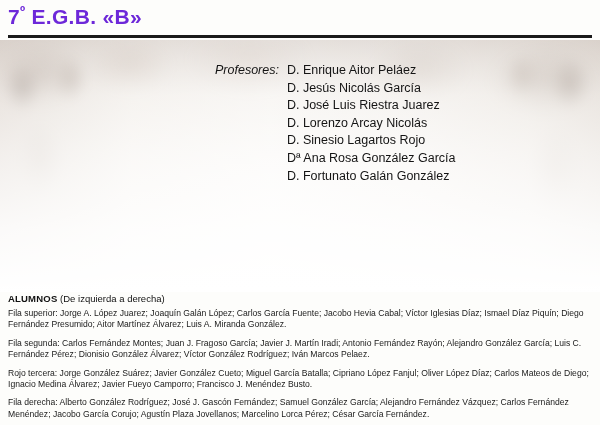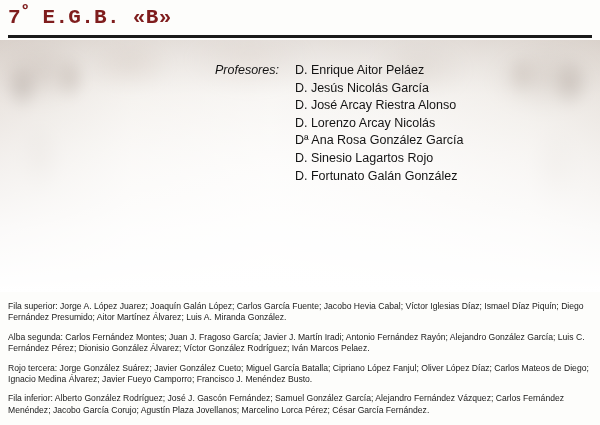--- a/index.html
+++ b/index.html
@@ -24,24 +24,24 @@
   
   .title-block {
     position: absolute;
     left: 8px;
     top: 4px;
     width: 584px;
   }
   .title {
     font-size: 21px;
     font-weight: bold;
-    color: #7f1d1d;
+    color: #6d28d9;
     letter-spacing: 0.3px;
     line-height: 1.1;
-    font-family: Liberation Mono, monospace;
+    font-family: Liberation Sans, sans-serif;
   }
   .title .sup {
     font-size: 14px;
     vertical-align: super;
   }
   .title-rule {
     position: absolute;
     left: 8px;
     top: 35px;
     width: 584px;
@@ -113,21 +113,21 @@
     position: absolute;
     left: 215px;
     top: 62px;
     display: flex;
     align-items: flex-start;
   }
   .teachers-label {
     font-style: italic;
     font-size: 12.5px;
     color: #141414;
-    padding-right: 16px;
+    padding-right: 8px;
     white-space: nowrap;
     line-height: 17.6px;
   }
   .teachers-list {
     list-style: none;
     margin: 0;
     padding: 0;
   }
   .teachers-list li {
     font-size: 12.5px;
@@ -149,21 +149,21 @@
     margin-bottom: 4px;
   }
   .alumnos-heading .strong {
     font-weight: bold;
     letter-spacing: 0.2px;
   }
   .row-para {
     font-size: 8.6px;
     line-height: 11.4px;
     color: #1a1a1a;
-    margin: 8px 0 7px 0;
+    margin: 2px 0 7px 0;
     text-align: left;
   }
   .row-para .row-label {
     font-weight: normal;
   }
 </style>
 </head>
 <body>
 
 <div id="page">
@@ -178,38 +178,41 @@
     <div class="left-figures"></div>
     <div class="right-figures"></div>
     <div class="wash"></div>
   </div>
 
   <div class="teachers">
     <div class="teachers-label">Profesores:</div>
     <ul class="teachers-list">
       <li>D. Enrique Aitor Peláez</li>
       <li>D. Jesús Nicolás García</li>
-      <li>D. José Arcay Riestra Alonso</li>
+      <li>D. José Luis Riestra Juarez</li>
       <li>D. Lorenzo Arcay Nicolás</li>
+      <li>D. Sinesio Lagartos Rojo</li>
       <li>Dª Ana Rosa González García</li>
-      <li>D. Sinesio Lagartos Rojo</li>
       <li>D. Fortunato Galán González</li>
     </ul>
   </div>
 
   <div class="students">
+    <div class="alumnos-heading">
+      <span class="strong">ALUMNOS</span><span> (De izquierda a derecha)</span>
+    </div>
 
     <p class="row-para">
       <span class="row-label">Fila superior: </span><span>Jorge A. López Juarez; Joaquín Galán López; Carlos García Fuente; Jacobo Hevia Cabal; Víctor Iglesias Díaz; Ismael Díaz Piquín; Diego Fernández Presumido; Aitor Martínez Álvarez; Luis A. Miranda González.</span>
     </p>
     <p class="row-para">
-      <span class="row-label">Alba segunda: </span><span>Carlos Fernández Montes; Juan J. Fragoso García; Javier J. Martín Iradi; Antonio Fernández Rayón; Alejandro González García; Luis C. Fernández Pérez; Dionisio González Álvarez; Víctor González Rodríguez; Iván Marcos Pelaez.</span>
+      <span class="row-label">Fila segunda: </span><span>Carlos Fernández Montes; Juan J. Fragoso García; Javier J. Martín Iradi; Antonio Fernández Rayón; Alejandro González García; Luis C. Fernández Pérez; Dionisio González Álvarez; Víctor González Rodríguez; Iván Marcos Pelaez.</span>
     </p>
     <p class="row-para">
       <span class="row-label">Rojo tercera: </span><span>Jorge González Suárez; Javier González Cueto; Miguel García Batalla; Cipriano López Fanjul; Oliver López Díaz; Carlos Mateos de Diego; Ignacio Medina Álvarez; Javier Fueyo Camporro; Francisco J. Menéndez Busto.</span>
     </p>
     <p class="row-para">
-      <span class="row-label">Fila inferior: </span><span>Alberto González Rodríguez; José J. Gascón Fernández; Samuel González García; Alejandro Fernández Vázquez; Carlos Fernández Menéndez; Jacobo García Corujo; Agustín Plaza Jovellanos; Marcelino Lorca Pérez; César García Fernández.</span>
+      <span class="row-label">Fila derecha: </span><span>Alberto González Rodríguez; José J. Gascón Fernández; Samuel González García; Alejandro Fernández Vázquez; Carlos Fernández Menéndez; Jacobo García Corujo; Agustín Plaza Jovellanos; Marcelino Lorca Pérez; César García Fernández.</span>
     </p>
 
   </div>
 
 </div>
 
 </body></html>

